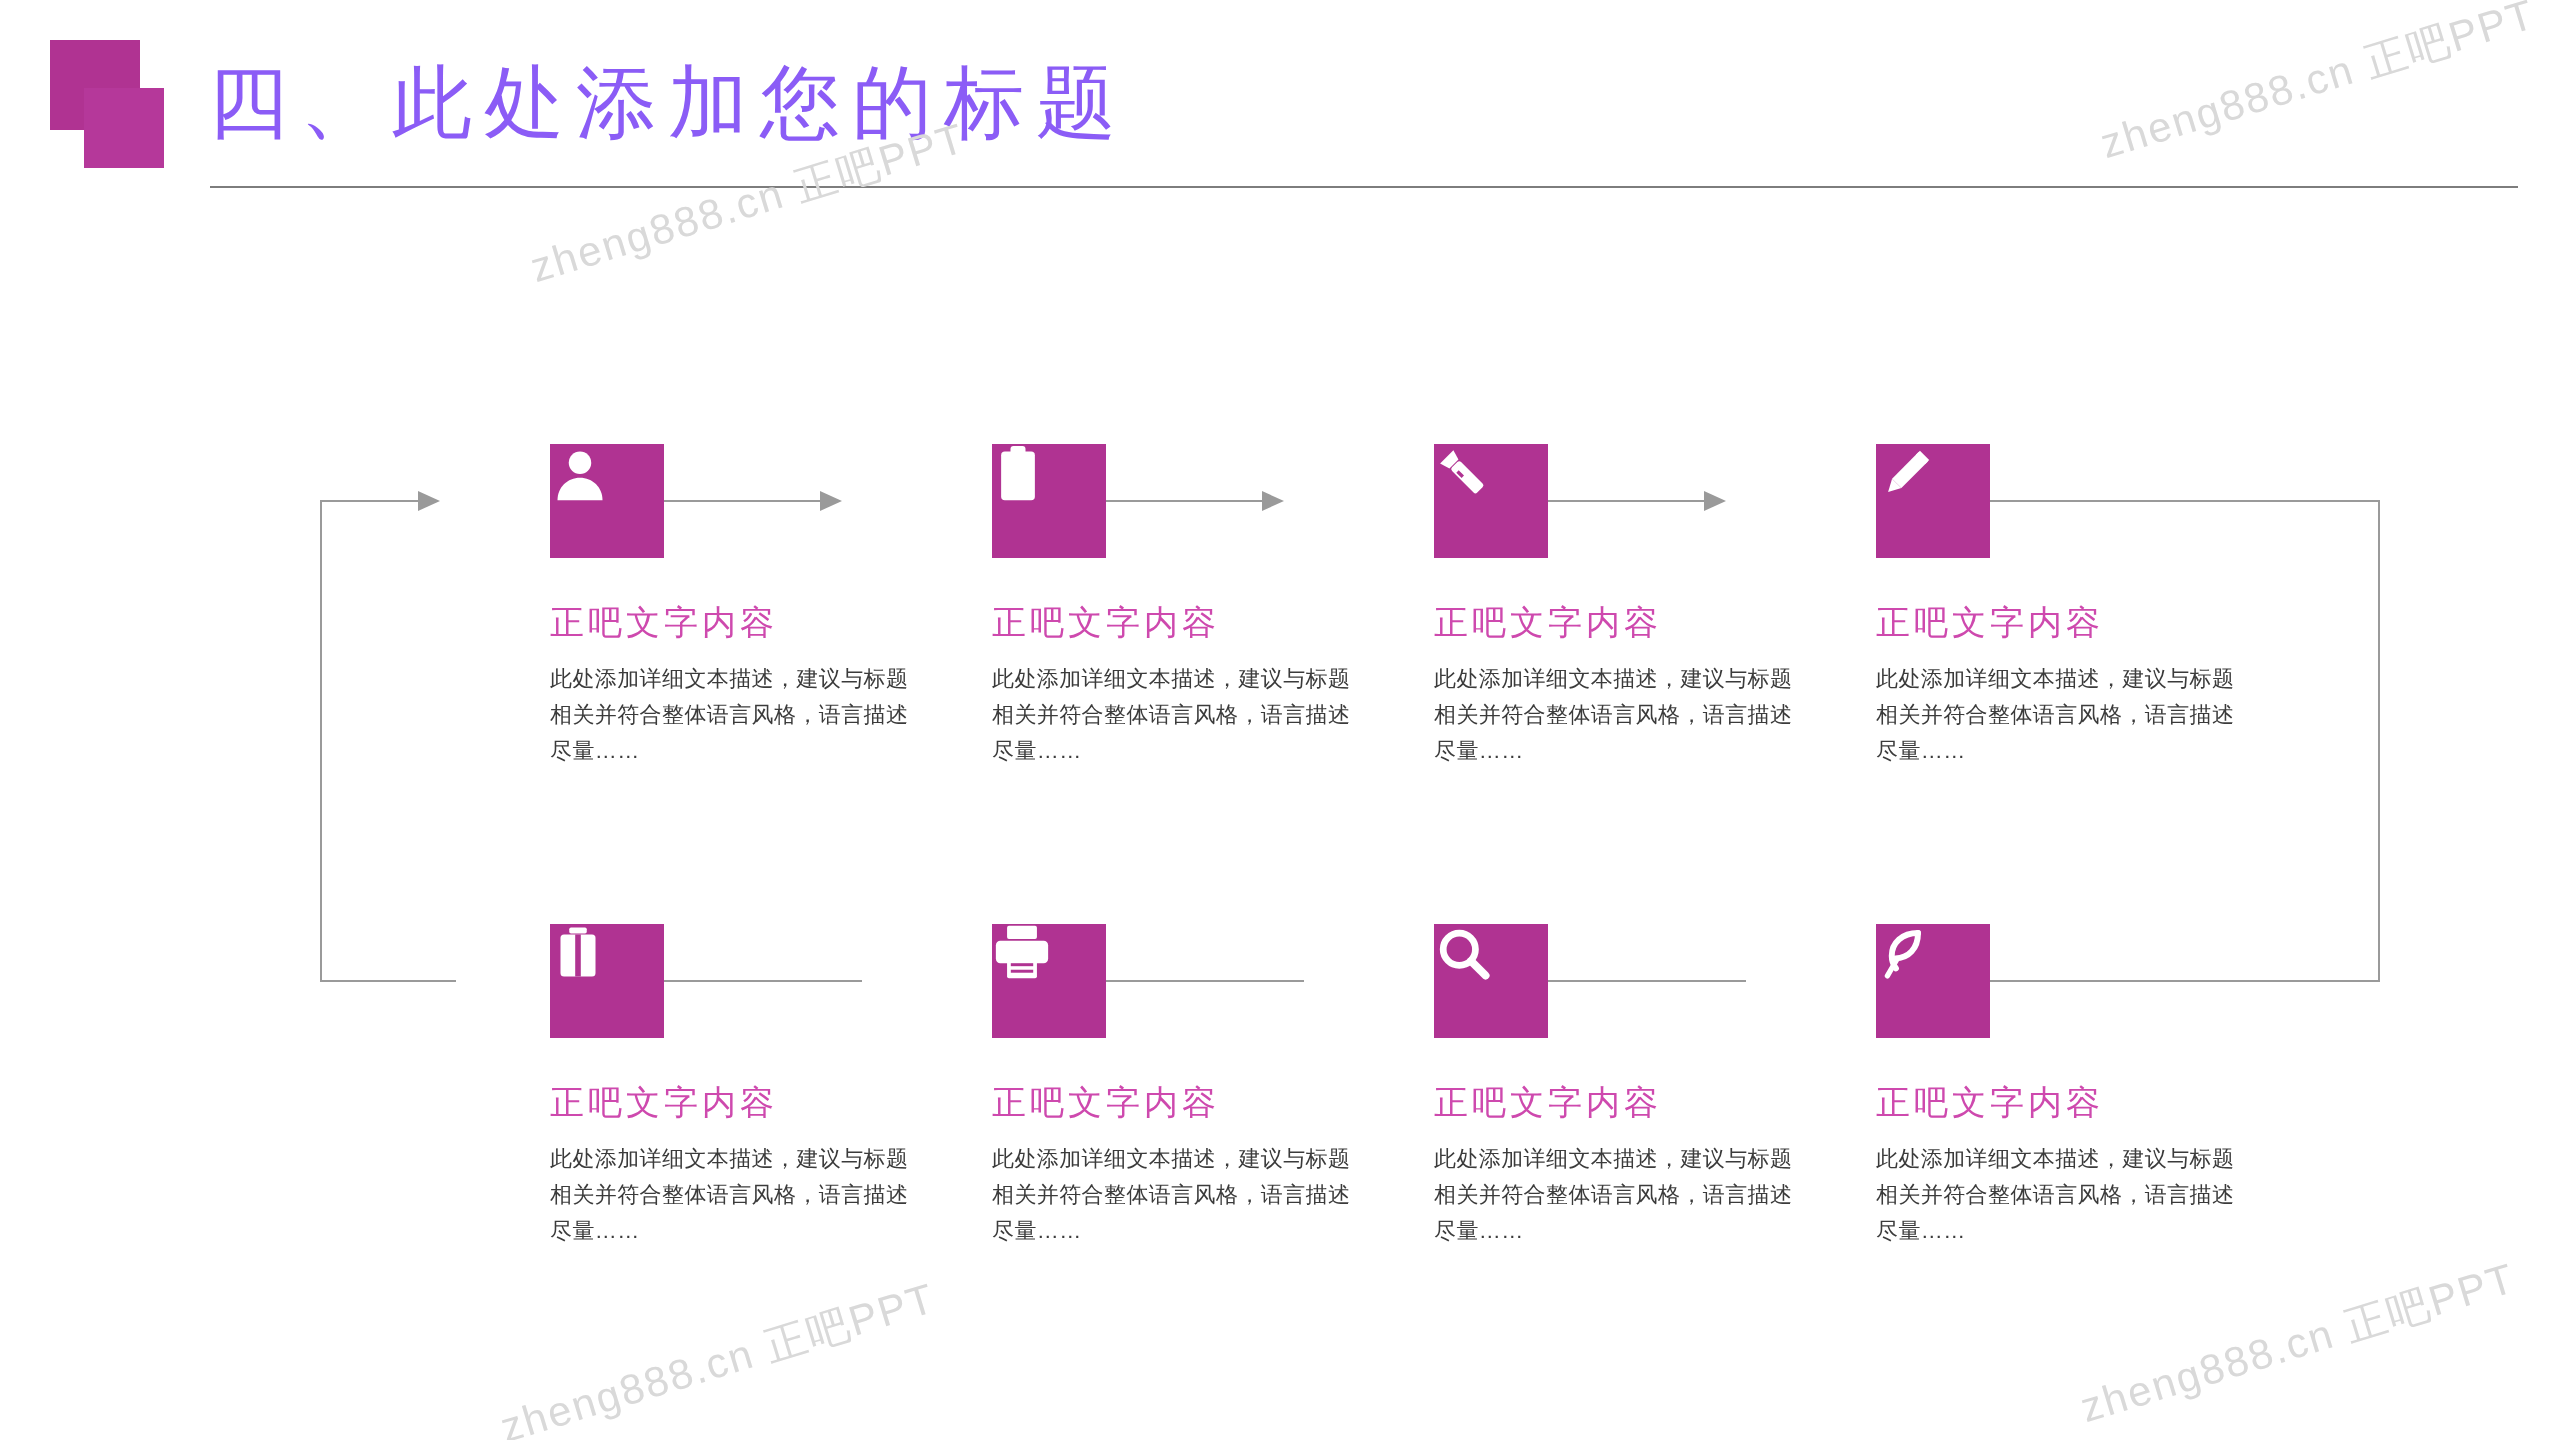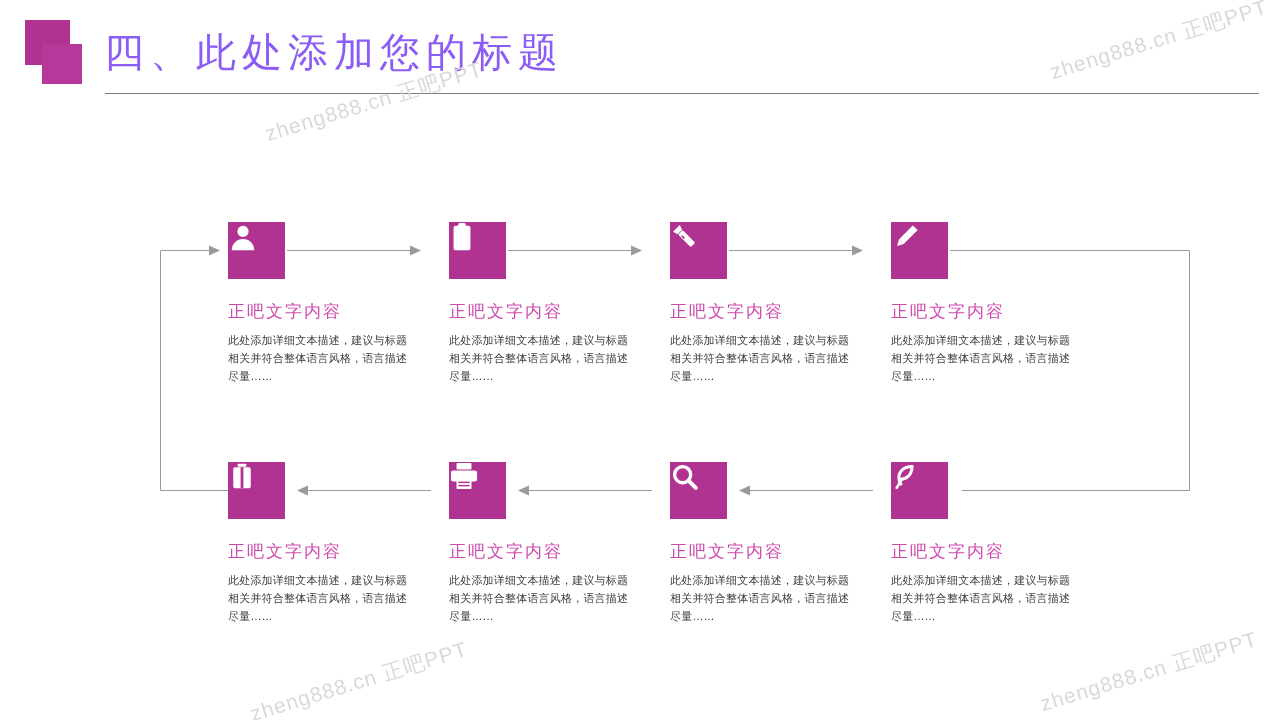--- a/index.html
+++ b/index.html
@@ -56,21 +56,21 @@
     top: 93px;
     width: 1154px;
     height: 1px;
     background: #7d7d7d;
   }
 
   
   .flow { position: absolute; left: 0; top: 0; width: 1280px; height: 720px; }
   .flow svg { position: absolute; left: 0; top: 0; }
 
-  .node { position: absolute; width: 212px; }
+  .node { position: absolute; width: 212px; margin-left: 47px; }
   .icon-box {
     width: 57px;
     height: 57px;
     background: #B03392;
     display: flex;
     align-items: center;
     justify-content: center;
   }
   .icon-box svg { display: block; }
   .node-title {

